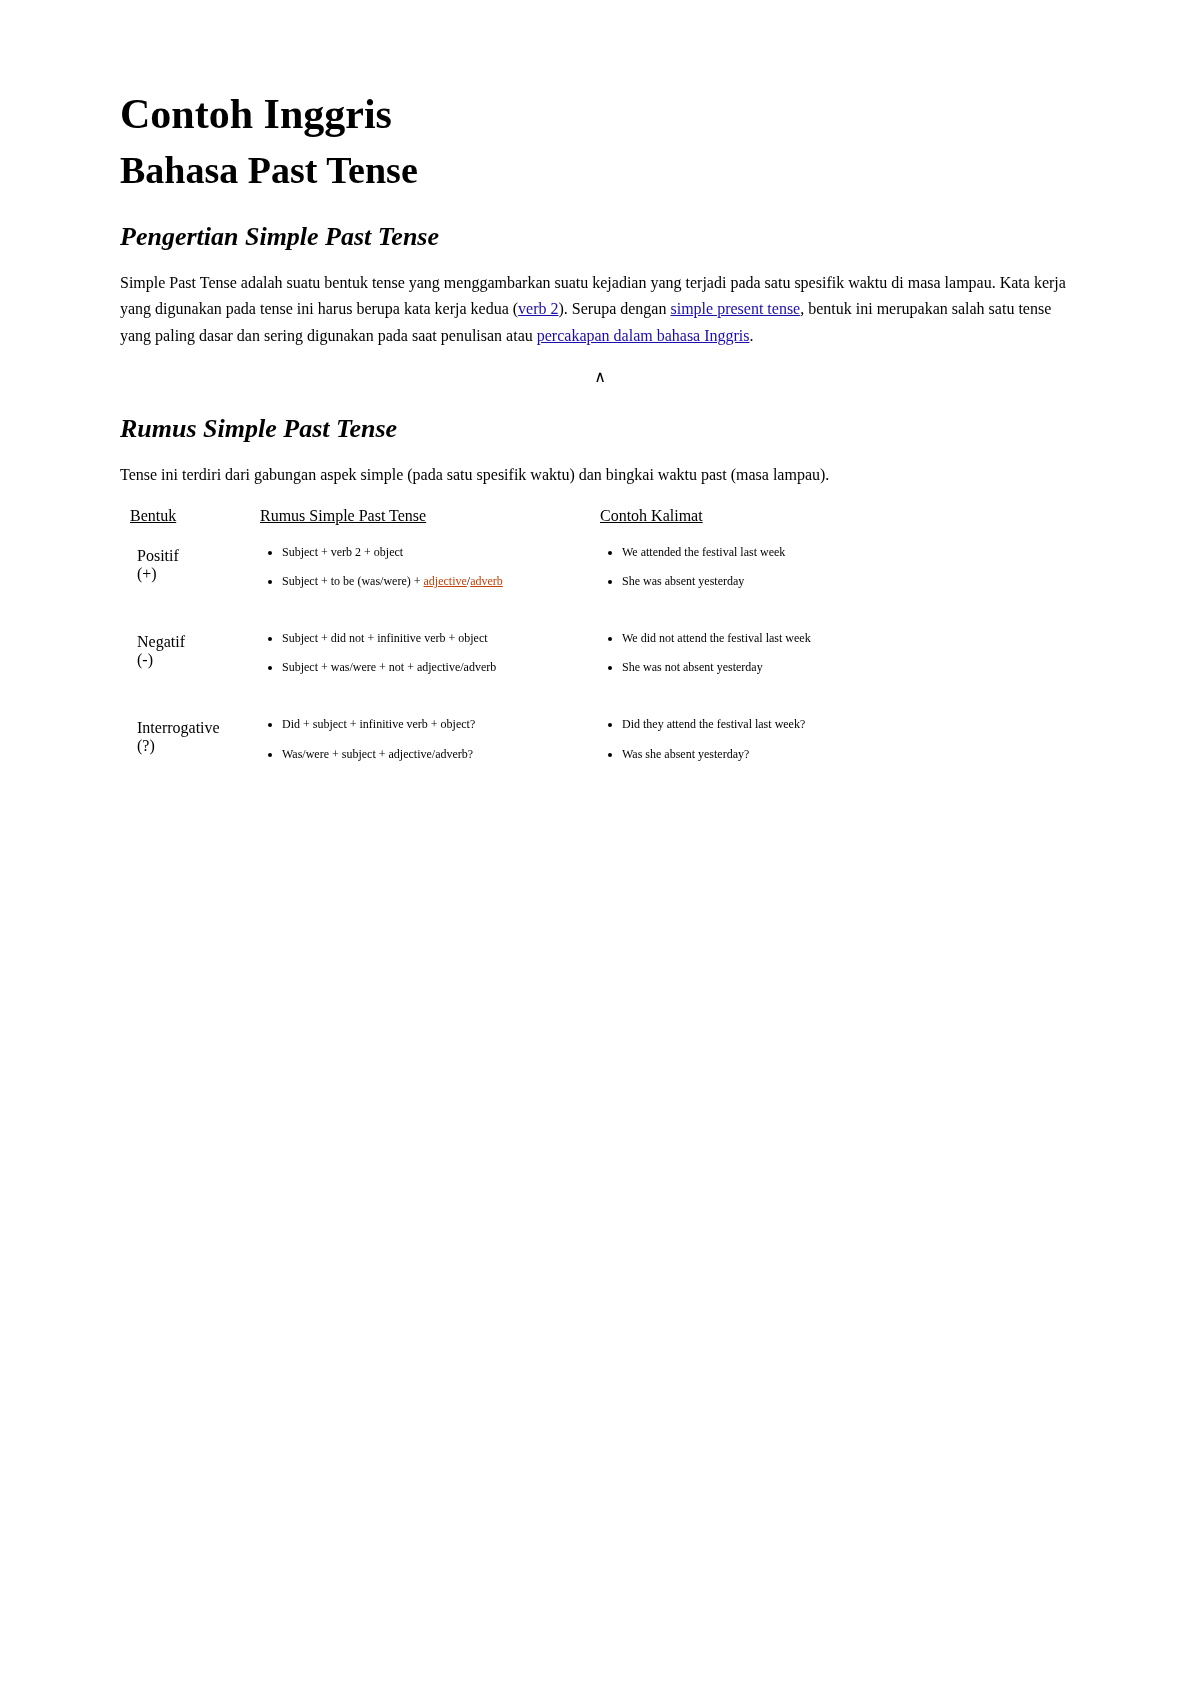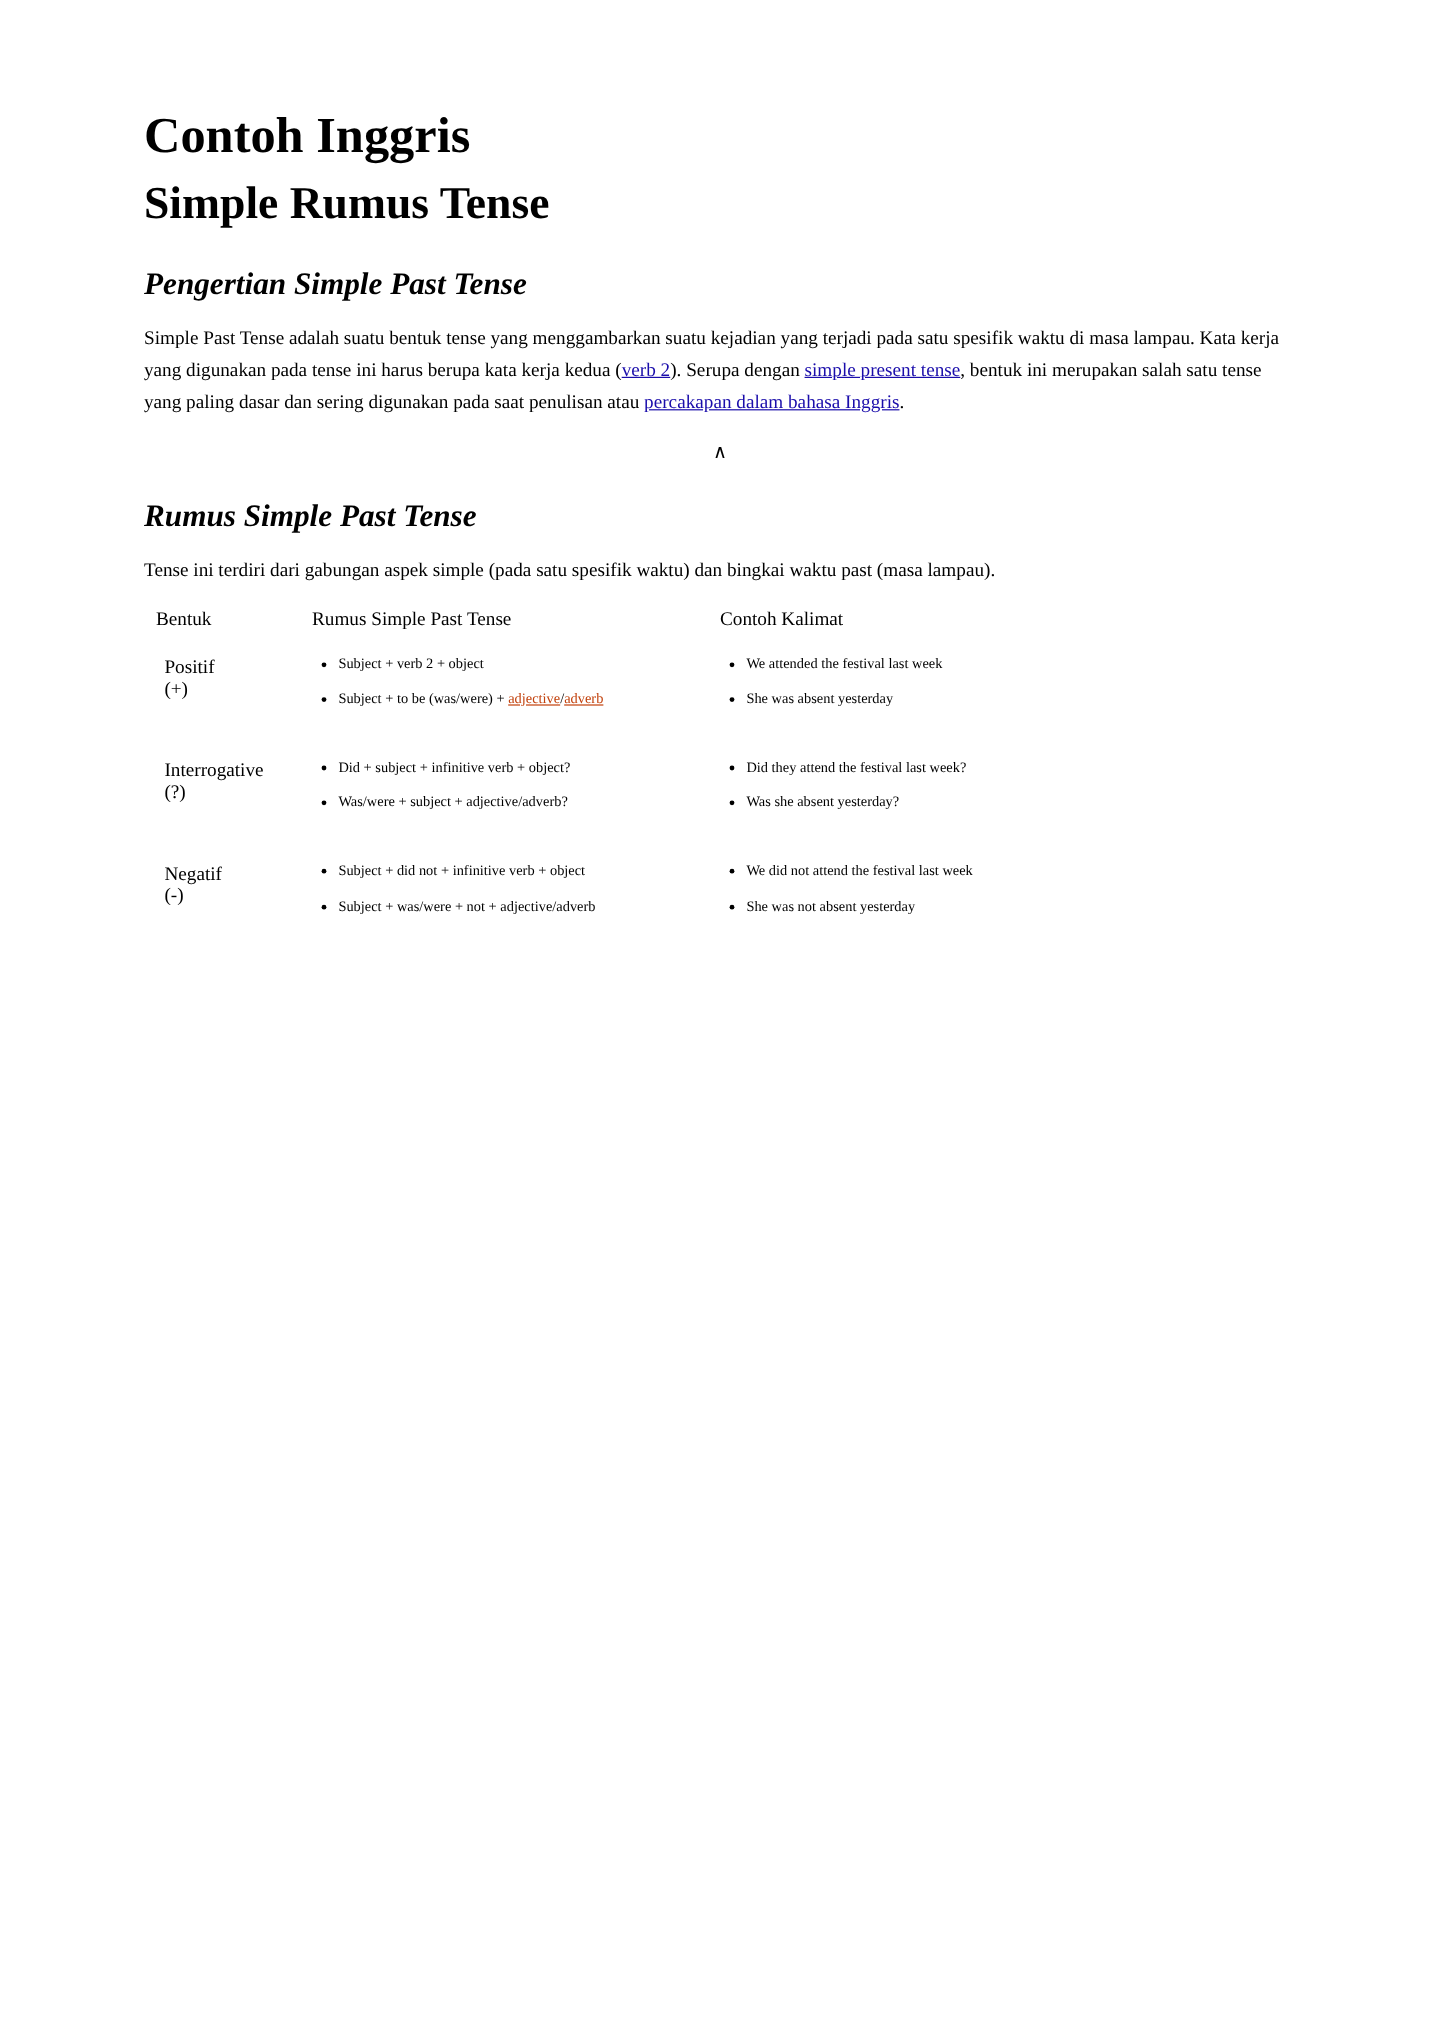--- a/index.html
+++ b/index.html
@@ -60,20 +60,21 @@
     }
 
     .table-section {
       margin-top: 18px;
     }
 
     .table-header-row {
       display: grid;
       grid-template-columns: 130px 340px 1fr;
       margin-bottom: 18px;
+      text-decoration: underline;
     }
 
     .table-header-cell {
       font-size: 16px;
       font-weight: normal;
       color: #000;
       padding: 0 10px;
     }
 
     .table-row {
@@ -117,21 +118,21 @@
     .link-text {
       color: #c2410c;
       text-decoration: underline;
     }
   </style>
 </head>
 <body>
 
 <h1 class="main-title">Contoh Inggris</h1>
 
-<h2 class="sub-title">Simple Rumus Tense</h2>
+<h2 class="sub-title">Bahasa Past Tense</h2>
 
 <h3 class="section-heading">Pengertian Simple Past Tense</h3>
 
 <p class="paragraph">
   <span>Simple Past Tense adalah suatu bentuk tense yang menggambarkan suatu kejadian yang terjadi pada satu spesifik waktu di masa lampau. Kata kerja yang digunakan pada tense ini harus berupa kata kerja kedua (</span><a href="#">verb 2</a><span>). Serupa dengan </span><a href="#">simple present tense</a><span>, bentuk ini merupakan salah satu tense yang paling dasar dan sering digunakan pada saat penulisan atau </span><a href="#">percakapan dalam bahasa Inggris</a><span>.</span>
 </p>
 
 <div class="divider-symbol">∧</div>
 
 <h3 class="section-heading">Rumus Simple Past Tense</h3>
@@ -163,55 +164,55 @@
     <div class="example-col">
       <ul class="bullet-list">
         <li>We attended the festival last week</li>
         <li>She was absent yesterday</li>
       </ul>
     </div>
   </div>
 
   <div class="table-row">
     <div class="row-label">
+      Negatif<br>(-)
+    </div>
+    <div class="formula-col">
+      <ul class="bullet-list">
+        <li>
+          Subject + did not + infinitive verb + object
+        </li>
+        <li>
+          Subject + was/were + not + adjective/adverb
+        </li>
+      </ul>
+    </div>
+    <div class="example-col">
+      <ul class="bullet-list">
+        <li>We did not attend the festival last week</li>
+        <li>She was not absent yesterday</li>
+      </ul>
+    </div>
+  </div>
+
+  <div class="table-row">
+    <div class="row-label">
       Interrogative<br>(?)
     </div>
     <div class="formula-col">
       <ul class="bullet-list">
         <li>
           Did + subject + infinitive verb + object?
         </li>
         <li>
           Was/were + subject + adjective/adverb?
         </li>
       </ul>
     </div>
     <div class="example-col">
       <ul class="bullet-list">
         <li>Did they attend the festival last week?</li>
         <li>Was she absent yesterday?</li>
       </ul>
     </div>
   </div>
 
-  <div class="table-row">
-    <div class="row-label">
-      Negatif<br>(-)
-    </div>
-    <div class="formula-col">
-      <ul class="bullet-list">
-        <li>
-          Subject + did not + infinitive verb + object
-        </li>
-        <li>
-          Subject + was/were + not + adjective/adverb
-        </li>
-      </ul>
-    </div>
-    <div class="example-col">
-      <ul class="bullet-list">
-        <li>We did not attend the festival last week</li>
-        <li>She was not absent yesterday</li>
-      </ul>
-    </div>
-  </div>
-
 </div>
 
 </body></html>

